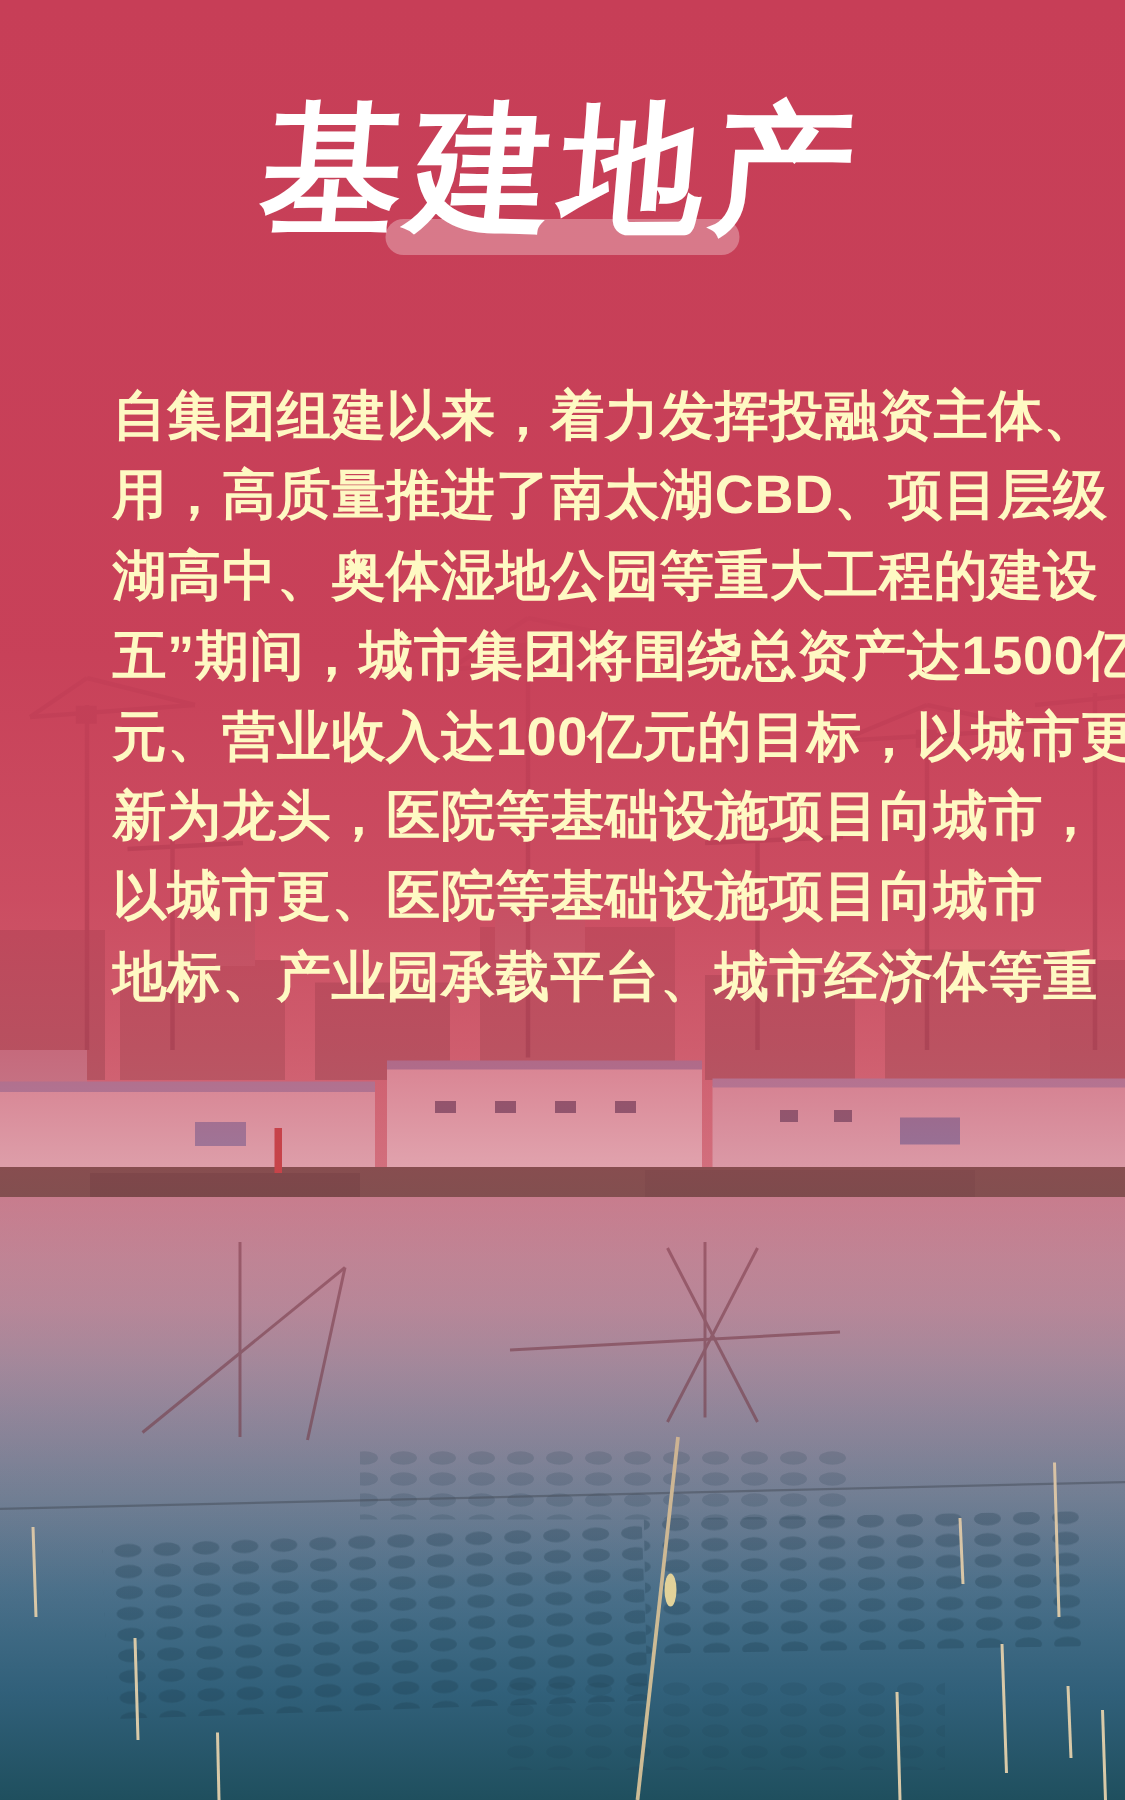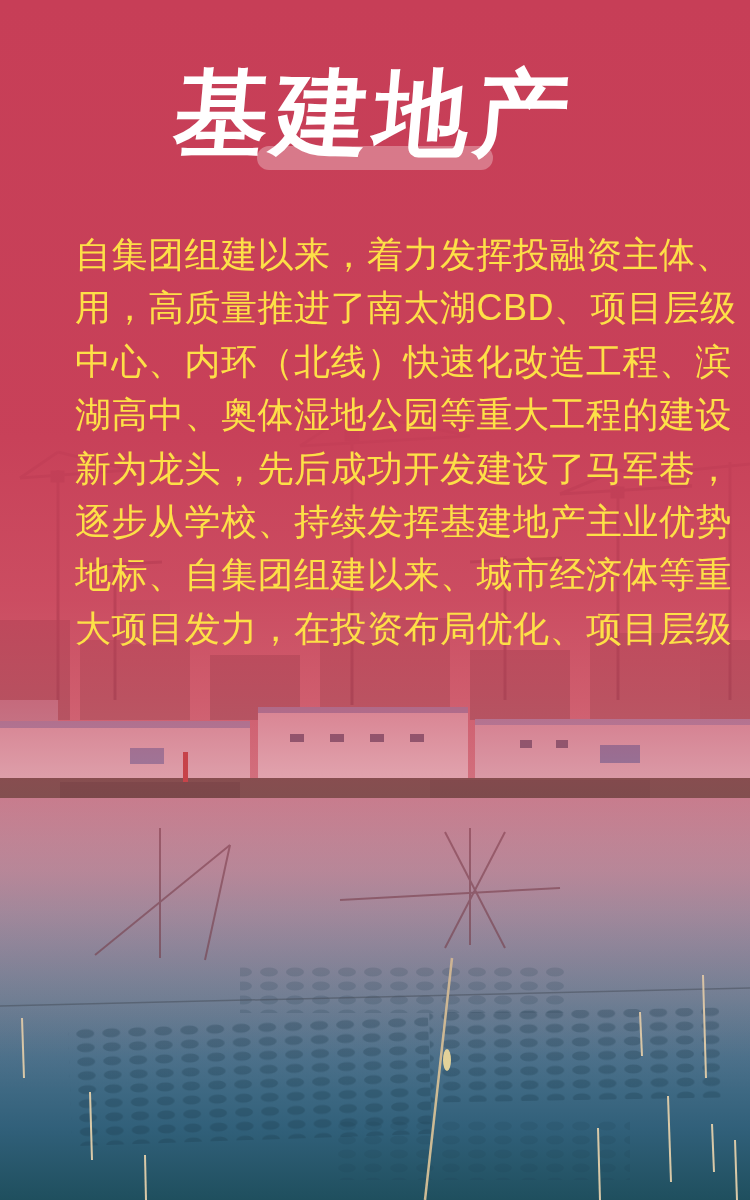--- a/index.html
+++ b/index.html
@@ -27,21 +27,21 @@
     position:absolute;left:257px;top:146px;width:236px;height:24px;
     border-radius:13px;background:rgba(255,255,255,0.30);
   }
   .title{
     position:absolute;left:0;right:0;top:58px;margin:0;
     text-align:center;color:#ffffff;
     font-family:"DejaVu Serif","Liberation Serif",serif;
     font-weight:700;font-size:94px;line-height:110px;letter-spacing:6px;
     transform:skewX(-5deg);
   }
-  .body-text{position:absolute;left:75px;top:228px;width:600px;color:#fde047;}
+  .body-text{position:absolute;left:75px;top:250px;width:600px;color:#fef9c3;font-weight:bold;}
   .line{
     font-size:36px;line-height:53.4px;height:53.4px;
     text-align:justify;text-align-last:justify;
     text-justify:inter-character;white-space:nowrap;
     letter-spacing:0.5px;
   }
 </style>
 </head>
 <body>
 
@@ -176,21 +176,21 @@
 
   <div class="content">
 
     <div class="title-pill"></div>
 
     <h1 class="title">基建地产</h1>
 
     <div class="body-text">
         <div class="line">自集团组建以来，着力发挥投融资主体、</div>
         <div class="line">用，高质量推进了南太湖CBD、项目层级</div>
-        <div class="line">中心、内环（北线）快速化改造工程、滨</div>
         <div class="line">湖高中、奥体湿地公园等重大工程的建设</div>
-        <div class="line">新为龙头，先后成功开发建设了马军巷，</div>
-        <div class="line">逐步从学校、持续发挥基建地产主业优势</div>
-        <div class="line">地标、自集团组建以来、城市经济体等重</div>
-        <div class="line">大项目发力，在投资布局优化、项目层级</div>
+        <div class="line">五”期间，城市集团将围绕总资产达1500亿</div>
+        <div class="line">元、营业收入达100亿元的目标，以城市更</div>
+        <div class="line">新为龙头，医院等基础设施项目向城市，</div>
+        <div class="line">以城市更、医院等基础设施项目向城市</div>
+        <div class="line">地标、产业园承载平台、城市经济体等重</div>
       </div>
   </div>
 </div>
 
 </body></html>

